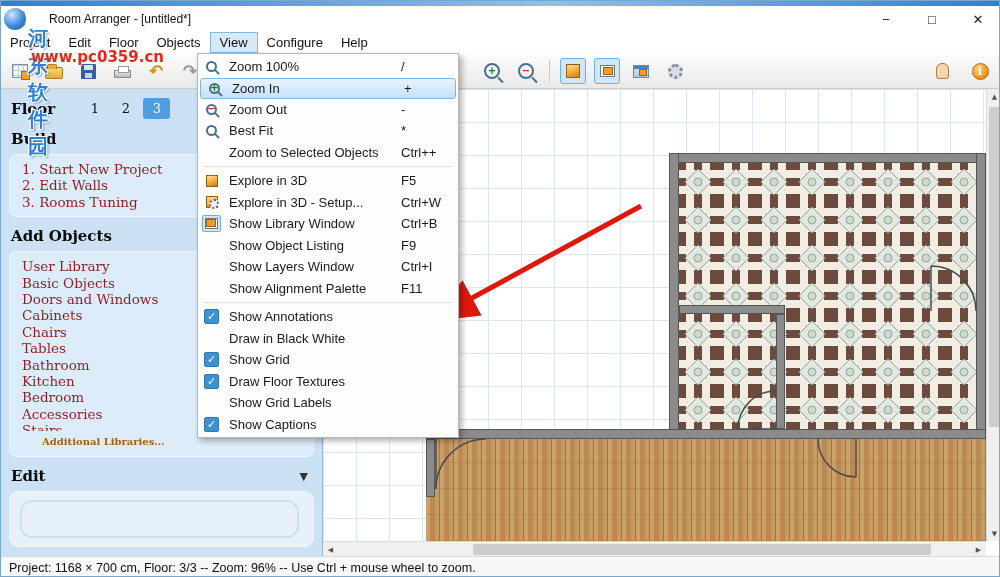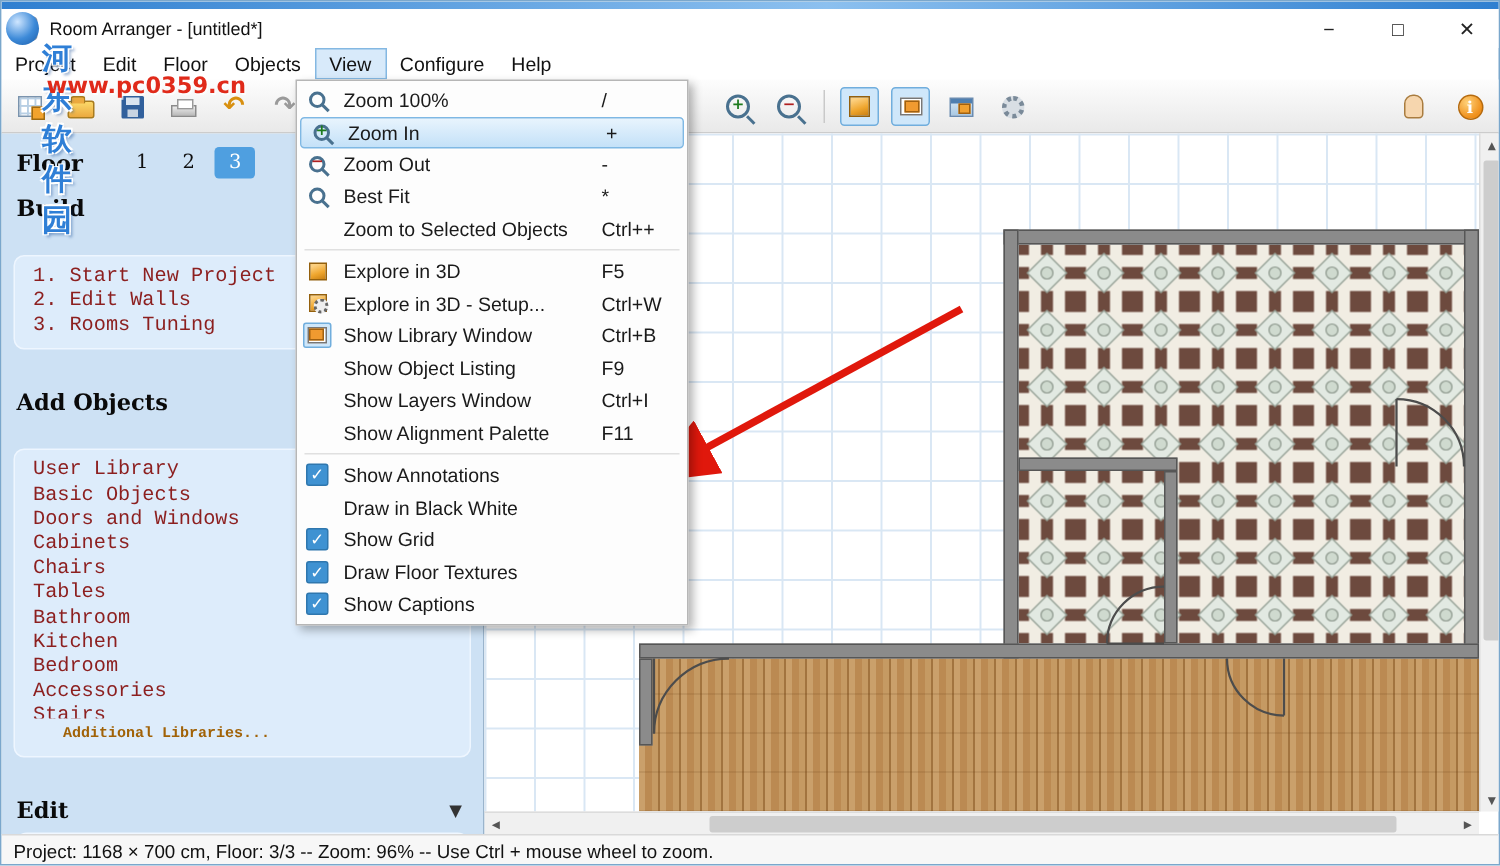--- a/index.html
+++ b/index.html
@@ -16,21 +16,21 @@
     text-shadow:-1px -1px 0 #fff,1px -1px 0 #fff,-1px 1px 0 #fff,1px 1px 0 #fff,2px 2px 2px rgba(0,60,140,.4);
     letter-spacing:2px; }
   .wm-url { position:absolute; left:30px; top:47px; font:bold 15px "DejaVu Sans",sans-serif; color:#e02a1a;
     text-shadow:1px 1px 0 rgba(255,255,255,.7); }
 
   
   .titlebar { position:absolute; left:0; top:5px; width:1000px; height:26px; background:#fff;
     display:flex; align-items:center; }
   .appicon { width:16px; height:16px; margin-left:8px; border-radius:3px;
     background:linear-gradient(135deg,#5aa2e0 50%,#f2a93b 50%); border:1px solid #7a8aa0; }
-  .title-text { margin-left:8px; font-size:12px; color:#111; }
+  .title-text { margin-left:24px; font-size:12px; color:#111; }
   .winbtns { margin-left:auto; display:flex; height:100%; }
   .wbtn { width:46px; height:100%; display:flex; align-items:center; justify-content:center;
     font-size:13px; color:#222; }
 
   
   .menubar { position:absolute; left:0; top:31px; width:800px; height:21px; background:#fff;
     display:flex; align-items:stretch; font-size:13px; color:#111; }
   .mb-item { padding:2px 9px; display:flex; align-items:center; }
   .mb-item.active { background:#d8eafa; border:1px solid #84b8e2; }
 
@@ -92,22 +92,22 @@
   
   .sidebar { position:absolute; left:0; top:88px; width:322px; height:467px; background:#cde1f4;
     border-right:1px solid #9ab4cc; font-family:"DejaVu Serif",serif; }
   .floor-row { display:flex; align-items:center; padding:9px 10px 3px 10px; }
   .sb-h { font-size:15px; font-weight:bold; color:#0a0a0a; }
   .tabs { display:flex; margin-left:26px; gap:4px; }
   .tab { width:27px; height:21px; display:flex; align-items:center; justify-content:center;
     font-size:13px; color:#111; border-radius:3px; }
   .tab.active { background:#4f9fe0; color:#fff; }
   .sec-title { padding:8px 10px 4px 10px; }
-  .box { background:#ddecfb; border-radius:7px; margin:18px 8px; padding:6px 12px;
-    border:1px solid #eef6ff;font-family:Liberation Mono, monospace; }
+  .box { background:#ddecfb; border-radius:7px; margin:2px 8px; padding:6px 12px;
+    border:1px solid #eef6ff; }
   .sb-item { font-size:13.5px; line-height:16.4px; color:#8c1f1f; white-space:nowrap; }
   .sb-item.clip { height:9px; overflow:hidden; }
   .sb-footer { font-size:10px; line-height:17px; color:#a16207; font-weight:bold; margin:2px 0 0 20px; }
   .edit-row { display:flex; align-items:center; padding:8px 14px 4px 10px; }
   .edit-arrow { margin-left:auto; font-size:11px; color:#333; font-family:"DejaVu Sans",sans-serif; }
   .edit-box { position:relative; height:56px; background:#e6f1fc; border-radius:9px; margin:2px 8px;
     border:1px solid #f0f7ff; }
   .edit-inner { position:absolute; left:10px; right:14px; top:8px; bottom:8px;
     border:2px solid #cfe0f2; border-radius:12px; }
 
@@ -436,20 +436,24 @@
         </span>
       <span class="mlabel">Show Grid</span>
     </div>
     <div class="mrow">
       <span class="mgut">
           <span class="mcheck"></span>
         </span>
       <span class="mlabel">Draw Floor Textures</span>
     </div>
     <div class="mrow">
+      <span class="mgut"></span>
+      <span class="mlabel">Show Grid Labels</span>
+    </div>
+    <div class="mrow">
       <span class="mgut">
           <span class="mcheck"></span>
         </span>
       <span class="mlabel">Show Captions</span>
     </div>
   </div>
 
   <div class="topstrip"></div>
   <div class="wm">
     <span class="wm-ball"></span>

